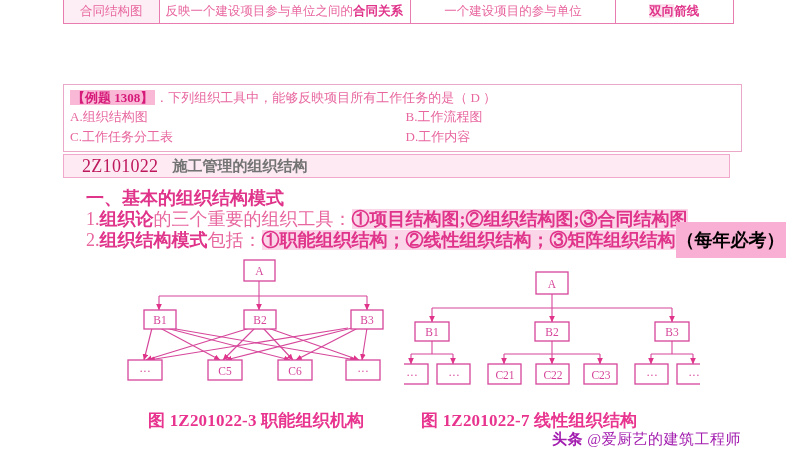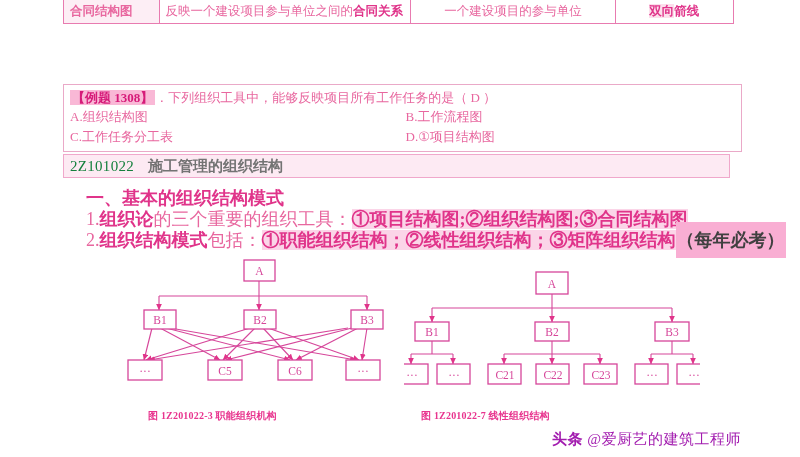--- a/index.html
+++ b/index.html
@@ -10,21 +10,21 @@
   }
   .page{position:absolute;left:0;top:0;width:800px;height:457px;}
 
   
   .tbl{position:absolute;left:63px;top:-2px;width:671px;border-collapse:collapse;}
   .tbl td{
     border:1px solid #e87bb0;
     color:#e8679f;font-size:12.5px;line-height:18px;
     padding:3px 6px;vertical-align:middle;
   }
-  .c-name{width:86px;font-weight:bold;background:#fdeef5;}
+  .c-name{width:86px;text-align:center;font-weight:normal;background:#fdeef5;}
   .c-desc{width:250px;text-align:left;}
   .c-obj{width:200px;text-align:center;}
   .c-line{width:110px;text-align:center;}
   .bold{font-weight:bold;color:#e0348a;}
   .hl-lite{background:#fcdfec;text-align:center;}
 
   
   .exbox{
     position:absolute;left:63px;top:84px;width:659px;
     border:1px solid #eaa9c8;padding:3px 12px 4px 6px;
@@ -34,36 +34,36 @@
   .ex-opts{display:flex;font-size:13px;line-height:20px;color:#e8679f;}
   .ex-opts .col{width:50%;}
   .ex-opts .col.right{padding-left:12px;}
 
   
   .sechead{
     position:absolute;left:63px;top:154px;width:659px;height:22px;
     border:1px solid #f0a8cb;background:#fdeaf3;
     display:flex;align-items:center;padding-left:6px;box-sizing:content-box;
   }
-  .sechead .num{font-size:15px;color:#15803d;letter-spacing:.3px;}
+  .sechead .num{font-size:18px;color:#be185d;letter-spacing:.3px;margin-left:12px;}
   .sechead .ttl{font-size:15px;font-weight:bold;color:#737373;margin-left:14px;}
 
   
   .blk{position:absolute;left:86px;top:188px;width:650px;}
   .ln{font-size:18px;line-height:21px;color:#e8679f;white-space:nowrap;}
   .ln .hd{font-weight:bold;color:#e0348a;}
   .ln .em{font-weight:bold;color:#e0348a;}
   .ln .pk{background:#fbd5e8;}
-  .ln .pk2{background:#f9aed3;color:#404040;font-weight:bold;padding:8px 1px;}
+  .ln .pk2{background:#f9aed3;color:#000000;font-weight:bold;padding:8px 1px;}
 
   
   .dia{position:absolute;}
   .dia svg{display:block;}
   .cap{
-    position:absolute;font-size:10px;font-weight:bold;color:#e8348e;
+    position:absolute;font-size:17px;font-weight:bold;color:#e8348e;
     white-space:nowrap;letter-spacing:.2px;
   }
 
   
   .wm{
     position:absolute;left:552px;top:430px;
     font-family:Liberation Serif, serif;
     font-size:15px;font-weight:bold;color:#a21caf;white-space:nowrap;
     letter-spacing:.5px;
   }
@@ -86,21 +86,21 @@
   </table>
 
   <div class="exbox">
     <div class="ex-line1"><span class="tag">【例题 1308】</span><span>．下列组织工具中，能够反映项目所有工作任务的是（ D ）</span></div>
     <div class="ex-opts">
       <div class="col">A.组织结构图</div>
       <div class="col right">B.工作流程图</div>
     </div>
     <div class="ex-opts">
       <div class="col">C.工作任务分工表</div>
-      <div class="col right">D.①项目结构图</div>
+      <div class="col right">D.工作内容</div>
     </div>
   </div>
 
   <div class="sechead">
     <span class="num">2Z101022</span>
     <span class="ttl">施工管理的组织结构</span>
   </div>
 
   <div class="blk">
     <div class="ln"><span class="hd">一、基本的组织结构模式</span></div>

